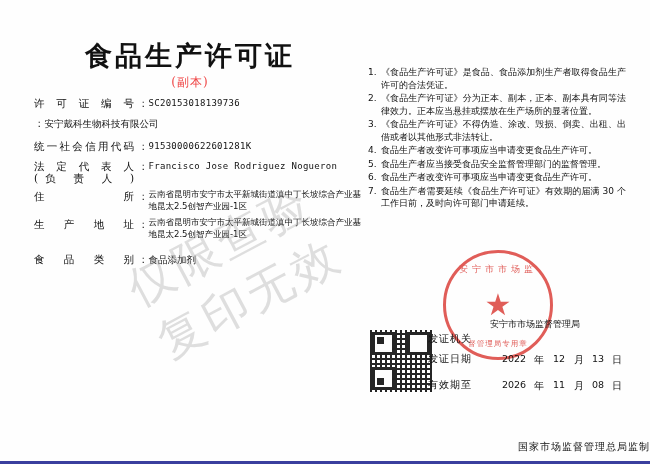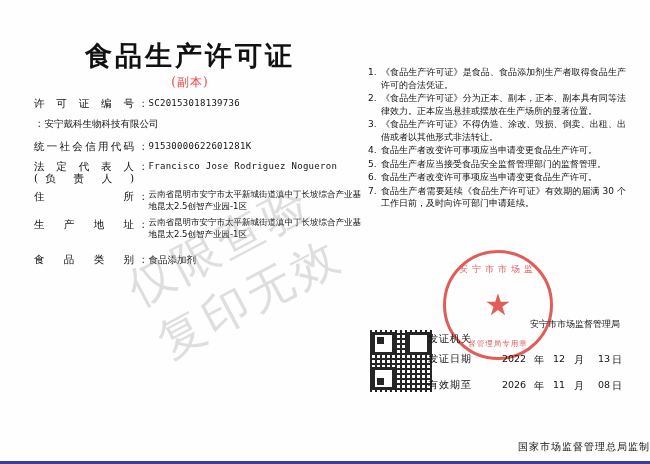--- a/index.html
+++ b/index.html
@@ -143,21 +143,20 @@
     color: #111;
     letter-spacing: 1px;
   }
   .issuer-val {
     position: absolute;
     left: 490px;
     top: 318px;
     font-size: 9px;
     font-family: "DejaVu Sans", sans-serif;
     color: #111;
-    margin-left: 40px;
   }
   .date-block {
     position: absolute;
     left: 428px;
     top: 352px;
     width: 205px;
   }
   .date-row {
     display: flex;
     align-items: baseline;
@@ -174,21 +173,21 @@
     flex: 1 1 auto;
     display: flex;
     font-family: "DejaVu Sans", sans-serif;
     font-size: 9.5px;
     letter-spacing: 0;
   }
   .dn-y { width: 36px; text-align: center; }
   .dn-u1 { width: 14px; text-align: center; font-family: "DejaVu Serif", serif; font-size:10px;}
   .dn-m { width: 26px; text-align: center; }
   .dn-u2 { width: 14px; text-align: center; font-family: "DejaVu Serif", serif; font-size:10px;}
-  .dn-d { width: 24px; text-align: right; }
+  .dn-d { width: 24px; text-align: center; }
   .dn-u3 { width: 14px; text-align: center; font-family: "DejaVu Serif", serif; font-size:10px;}
   
   .qr {
     position: absolute;
     left: 370px;
     top: 330px;
     width: 62px;
     height: 62px;
     background-image:
       linear-gradient(90deg, #000 50%, transparent 50%),

